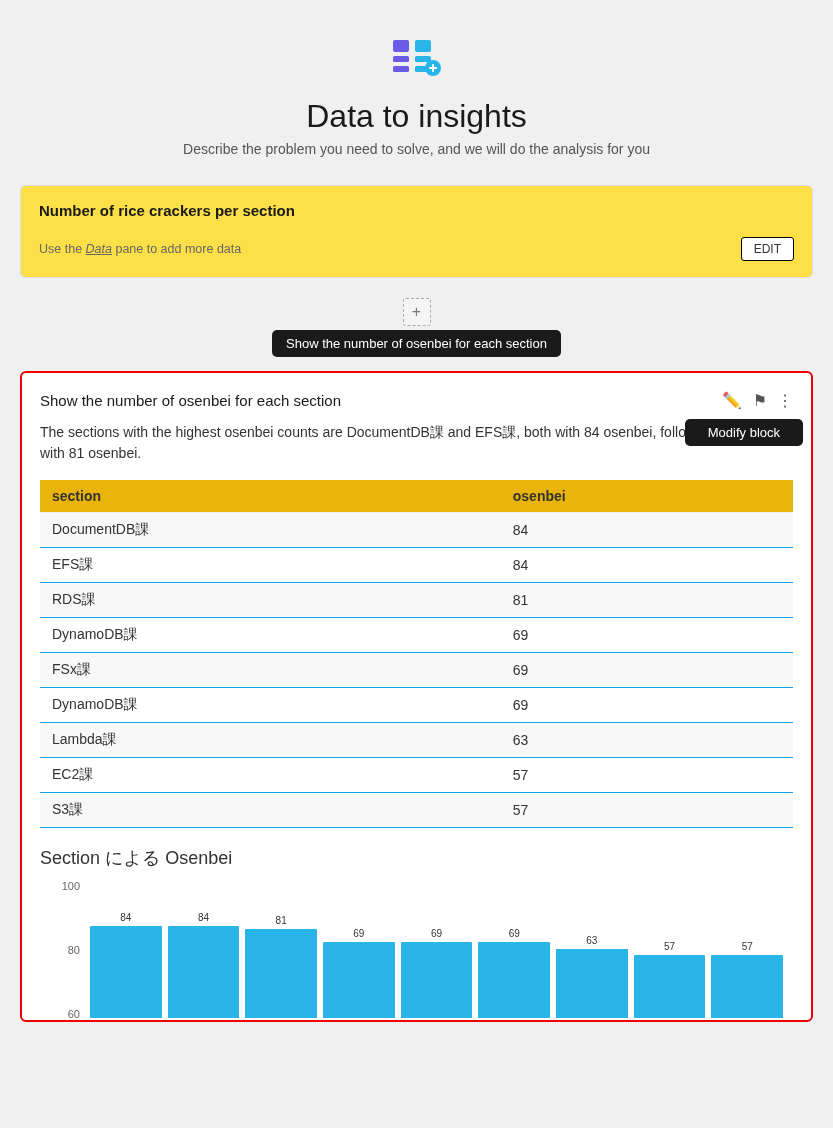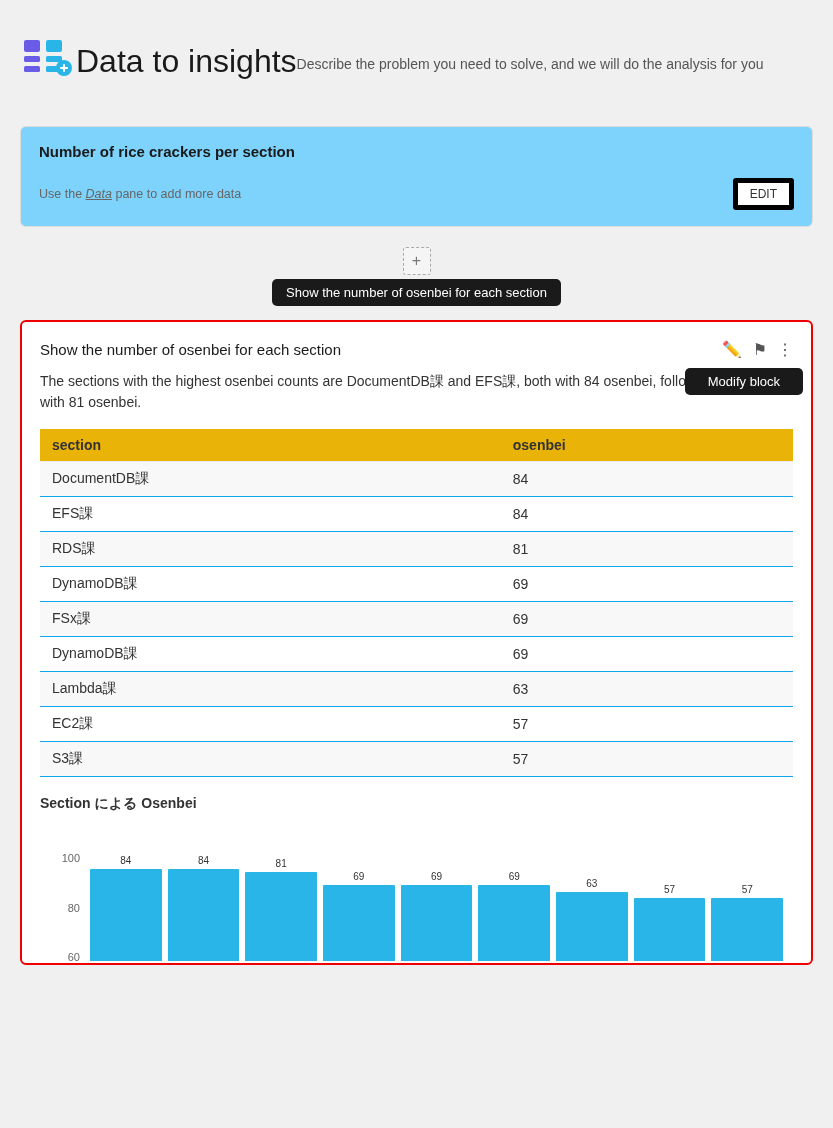--- a/index.html
+++ b/index.html
@@ -11,20 +11,21 @@
       overflow-x: hidden;
     }
     .page-container {
       width: 833px;
       background: #f0f0f0;
       min-height: 1128px;
       padding: 30px 20px;
     }
     .header {
       display: flex;
+      flex-direction: column;
       align-items: center;
       margin-bottom: 28px;
     }
     .header-icon {
       margin-bottom: 8px;
     }
     .header-icon svg {
       width: 56px;
       height: 56px;
     }
@@ -32,21 +33,21 @@
       font-size: 32px;
       font-weight: 400;
       color: #1a1a1a;
       margin-bottom: 6px;
     }
     .header-subtitle {
       font-size: 14px;
       color: #555;
     }
     .query-card {
-      background: #7dd3fc;
+      background: #fde047;
       border: 1px solid #ddd;
       border-radius: 6px;
       padding: 16px 18px;
       margin-bottom: 20px;
     }
     .query-title {
       font-size: 15px;
       font-weight: 600;
       color: #1a1a1a;
       margin-bottom: 18px;
@@ -59,21 +60,21 @@
     }
     .query-hint {
       font-size: 12.5px;
       color: #666;
     }
     .query-hint u {
       text-decoration: underline;
       font-style: italic;
     }
     .edit-btn {
-      border: 5px solid #000000;
+      border: 1px solid #000000;
       background: #fff;
       padding: 4px 12px;
       font-size: 12px;
       color: #333;
       border-radius: 3px;
       cursor: pointer;
     }
     .add-step-container {
       display: flex;
       flex-direction: column;
@@ -176,43 +177,42 @@
       background: #f8f8f8;
     }
     .data-table tbody tr:nth-child(even) {
       background: #fff;
     }
     .chart-section {
       margin-top: 18px;
       padding-bottom: 0;
     }
     .chart-title {
-      font-size: 14px;
-      font-weight: 700;
+      font-size: 18px;
+      font-weight: 400;
       color: #333;
       margin-bottom: 10px;
     }
     .chart-container {
       width: 100%;
       height: 140px;
       display: flex;
       align-items: flex-end;
       padding: 0 10px;
       position: relative;
     }
     .chart-y-axis {
       position: absolute;
       left: 10px;
       top: 0;
       bottom: 0;
       display: flex;
       flex-direction: column;
       justify-content: space-between;
       width: 30px;
-      margin-top: 29px;
     }
     .chart-y-label {
       font-size: 11px;
       color: #666;
       text-align: right;
     }
     .chart-bars-area {
       display: flex;
       align-items: flex-end;
       gap: 6px;

